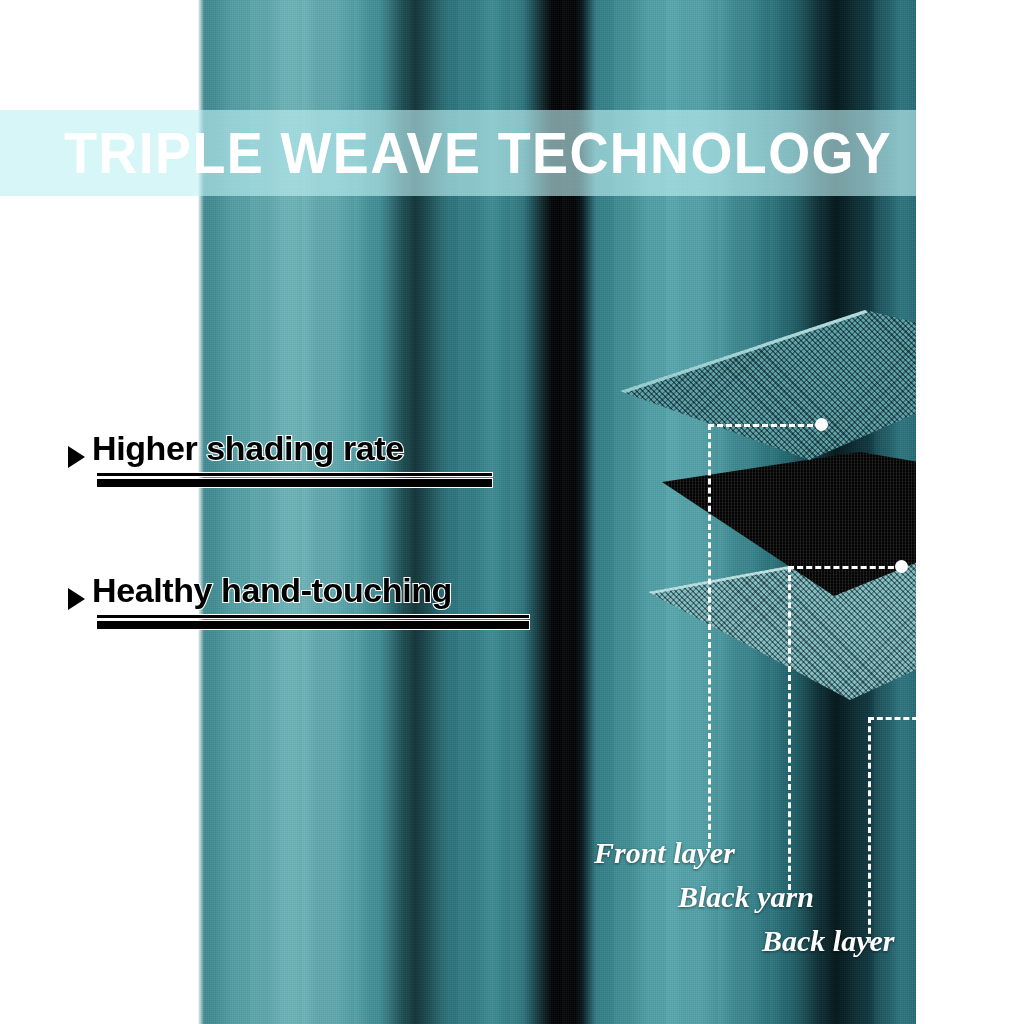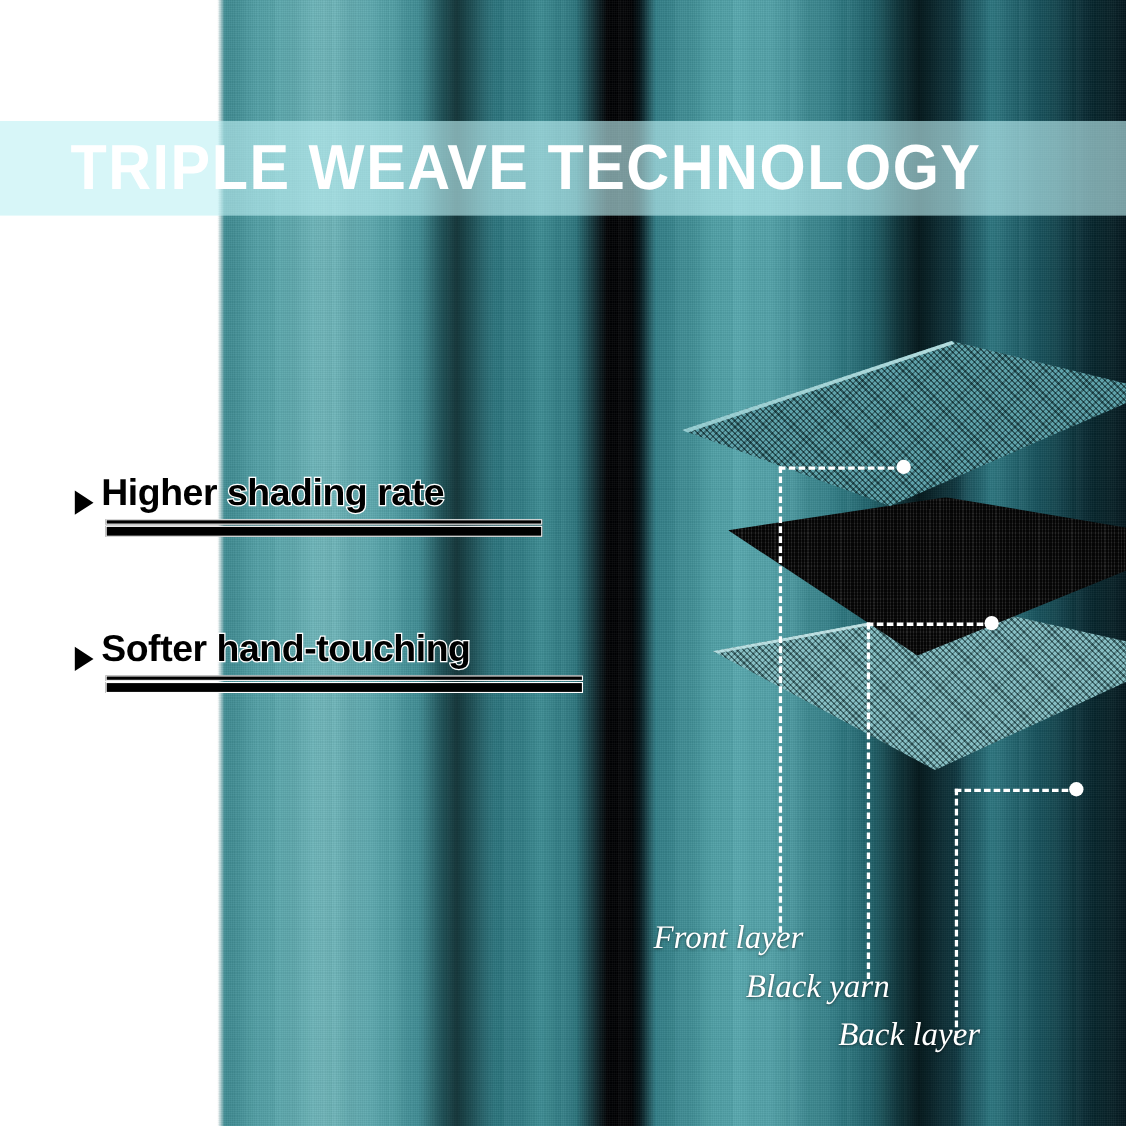--- a/index.html
+++ b/index.html
@@ -3,24 +3,24 @@
 <meta charset="utf-8">
 <title>Triple Weave Technology</title>
 <style>
   html, body {
     margin: 0;
     padding: 0;
     background: #ffffff;
   }
   #stage {
     position: relative;
-    width: 1024px;
+    width: 916px;
     height: 1024px;
     overflow: hidden;
-    background: #8b5cf6;
+    background: #ec4899;
     font-family: "Liberation Sans", sans-serif;
   }
 
   
   .curtain-bg {
     position: absolute;
     left: 0; top: 0;
     width: 1024px; height: 1024px;
     background:
       linear-gradient(90deg,
@@ -226,21 +226,21 @@
     width: 13px; height: 13px;
     border-radius: 50%;
     background: #ffffff;
   }
 
   
   .layer-label {
     position: absolute;
     color: #ffffff;
     font-family: "Liberation Serif", serif;
-    font-weight: 400;
+    font-weight: 700;
     font-style: italic;
     font-size: 30px;
     white-space: nowrap;
     text-shadow: 0 1px 3px rgba(0,0,0,.55);
   }
 </style>
 </head>
 <body>
 
 <div id="stage">
@@ -262,21 +262,21 @@
     </div>
     <div class="rule-group" style="top:48px;">
       <div class="rule-thin" style="width:395px;"></div>
       <div class="rule-thick" style="width:395px;"></div>
     </div>
   </div>
 
   <div class="feature" style="top:566px;">
     <div class="feature-row">
       <span class="bullet-tri"></span>
-      <span class="feature-label">Softer hand-touching</span>
+      <span class="feature-label">Healthy hand-touching</span>
     </div>
     <div class="rule-group" style="top:48px;">
       <div class="rule-thin" style="width:432px;"></div>
       <div class="rule-thick" style="width:432px;"></div>
     </div>
   </div>
 
 
   <div class="diagram">
 

